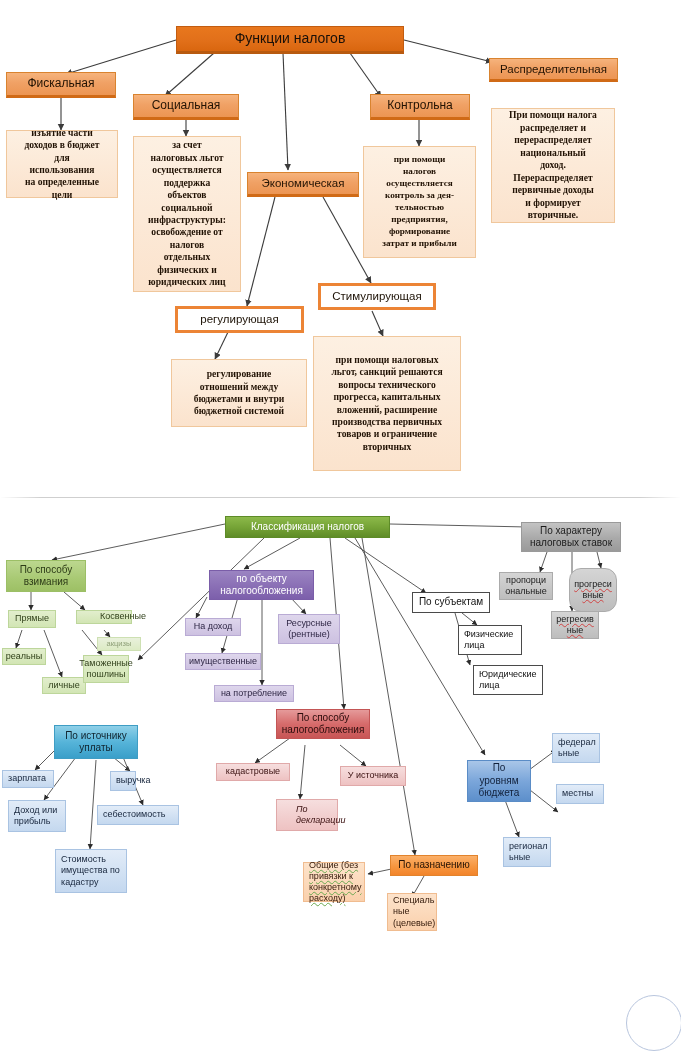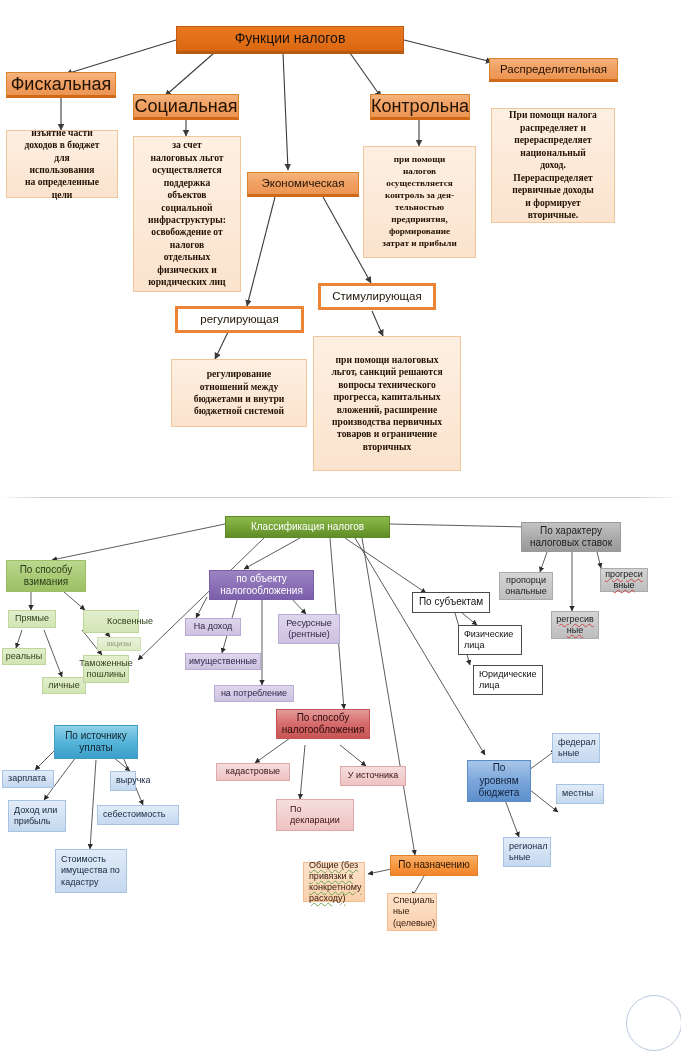--- a/index.html
+++ b/index.html
@@ -13,21 +13,21 @@
 
   
   .hdr{
     background:linear-gradient(180deg,#e8771d 0%,#e2701a 55%,#d9660f 100%);
     border:1px solid #c25c10;color:#1a1008;font-size:14px;
     border-bottom:3px solid #b85a10;
   }
   .ttl{
     background:linear-gradient(180deg,#f6b37c 0%,#f0a165 45%,#ec9553 100%);
     border:1px solid #d9832f;border-bottom:3px solid #d06a16;
-    color:#231303;font-size:18px;
+    color:#231303;font-size:12px;
   }
   .ttl.s{font-size:11.5px;}
   .frame{
     background:#ffffff;border:3px solid #ec8435;color:#1d1206;font-size:11.5px;
   }
   .body{
     background:linear-gradient(180deg,#fdf0e2 0%,#fbe3cd 100%);
     border:1px solid #f0c79c;color:#211204;
     font-family:"Liberation Serif",serif;font-size:9.6px;font-weight:bold;
     line-height:1.3;padding:3px 17px;
@@ -187,51 +187,51 @@
 
   <div class="node frame" style="left:318px;top:283px;width:118px;height:27px;">Стимулирующая</div>
   <div class="node body" style="left:313px;top:336px;width:148px;height:135px;">при помощи налоговых льгот,  санкций решаются вопросы технического прогресса, капитальных вложений, расширение производства первичных товаров и ограничение вторичных</div>
 
   <div class="divider"></div>
 
   <div class="node green-main n c" style="left:225px;top:516px;width:165px;height:22px;">Классификация  налогов</div>
 
   <div class="node green-sec n c" style="left:6px;top:560px;width:80px;height:32px;">По способу взимания</div>
   <div class="node green-leaf n" style="left:8px;top:610px;width:48px;height:18px;">Прямые</div>
-  <div class="node green-leaf n" style="left:83px;top:610px;width:56px;height:23px;padding-left:42px;">Косвенные</div>
+  <div class="node green-leaf n" style="left:76px;top:610px;width:56px;height:14px;padding-left:42px;">Косвенные</div>
   <div class="node green-leaf n" style="left:2px;top:648px;width:44px;height:17px;">реальны</div>
   <div class="node green-leaf n" style="left:42px;top:677px;width:44px;height:17px;">личные</div>
   <div class="node green-faded n" style="left:97px;top:637px;width:44px;height:14px;font-size:7.5px;">акцизы</div>
   <div class="node green-leaf n" style="left:83px;top:655px;width:46px;height:28px;">Таможенные пошлины</div>
 
   <div class="node purple-main n c" style="left:209px;top:570px;width:105px;height:30px;">по объекту налогообложения</div>
   <div class="node purple-leaf n" style="left:185px;top:618px;width:56px;height:18px;">На доход</div>
   <div class="node purple-leaf n" style="left:185px;top:653px;width:76px;height:17px;">имущественные</div>
   <div class="node purple-leaf n" style="left:214px;top:685px;width:80px;height:17px;">на потребление</div>
   <div class="node purple-leaf n" style="left:278px;top:614px;width:62px;height:30px;">Ресурсные (рентные)</div>
 
   <div class="node gray-main n c" style="left:521px;top:522px;width:100px;height:30px;">По характеру налоговых ставок</div>
   <div class="node gray-leaf n" style="left:499px;top:572px;width:54px;height:28px;">пропорци ональные</div>
-  <div class="node gray-leaf n spell" style="left:600px;top:568px;width:48px;height:24px;">прогреси вные</div>
+  <div class="node gray-leaf n spell" style="left:569px;top:568px;width:48px;height:44px;border-radius:12px;">прогреси вные</div>
   <div class="node gray-leaf n spell" style="left:551px;top:611px;width:48px;height:28px;">регресив ные</div>
 
   <div class="node white-box n c" style="left:412px;top:592px;width:78px;height:21px;">По субъектам</div>
   <div class="node white-box n left" style="left:458px;top:625px;width:64px;height:30px;padding-left:5px;">Физические лица</div>
   <div class="node white-box n left" style="left:458px;top:665px;width:70px;height:30px;padding-left:5px;margin-left:15px;">Юридические лица</div>
 
   <div class="node blue-main n c" style="left:54px;top:725px;width:84px;height:34px;">По источнику уплаты</div>
   <div class="node blue-leaf n left" style="left:2px;top:770px;width:52px;height:18px;padding-left:5px;">зарплата</div>
   <div class="node blue-leaf n left" style="left:8px;top:800px;width:58px;height:32px;padding-left:5px;">Доход или прибыль</div>
   <div class="node blue-leaf n left" style="left:110px;top:771px;width:26px;height:20px;padding-left:5px;">выручка</div>
   <div class="node blue-leaf n left" style="left:97px;top:805px;width:82px;height:20px;padding-left:5px;">себестоимость</div>
   <div class="node blue-leaf n left" style="left:55px;top:849px;width:72px;height:44px;padding-left:5px;">Стоимость имущества по кадастру</div>
 
   <div class="node red-main n c" style="left:276px;top:709px;width:94px;height:30px;">По способу налогообложения</div>
   <div class="node red-leaf n" style="left:216px;top:763px;width:74px;height:18px;">кадастровые</div>
-  <div class="node red-leaf n left" style="left:276px;top:799px;width:78px;height:32px;padding-left:13px;">По декларации</div>
+  <div class="node red-leaf n left" style="left:276px;top:799px;width:62px;height:32px;padding-left:19px;font-style:italic;">По декларации</div>
   <div class="node red-leaf n" style="left:340px;top:766px;width:66px;height:20px;">У источника</div>
 
   <div class="node blue-main2 n c" style="left:467px;top:760px;width:64px;height:42px;">По уровням бюджета</div>
   <div class="node blue-leaf n left" style="left:552px;top:733px;width:48px;height:30px;padding-left:5px;">федерал ьные</div>
   <div class="node blue-leaf n left" style="left:556px;top:784px;width:48px;height:20px;padding-left:5px;">местны</div>
   <div class="node blue-leaf n left" style="left:503px;top:837px;width:48px;height:30px;padding-left:5px;">регионал ьные</div>
 
   <div class="node orange-main n c" style="left:390px;top:855px;width:88px;height:21px;">По назначению</div>
   <div class="node orange-leaf n left spellg" style="left:303px;top:862px;width:62px;height:40px;padding-left:5px;">Общие (без привязки к конкретному расходу)</div>
   <div class="node orange-leaf n left" style="left:387px;top:893px;width:50px;height:38px;padding-left:5px;">Специаль ные (целевые)</div>

